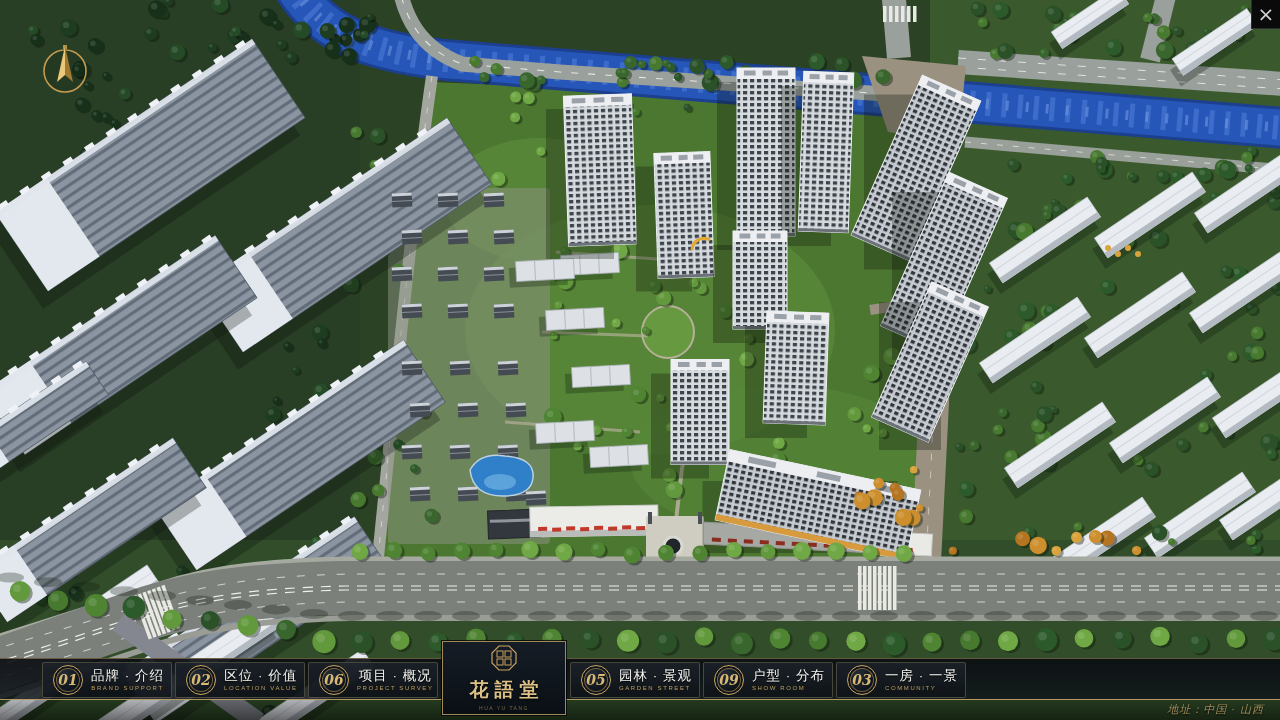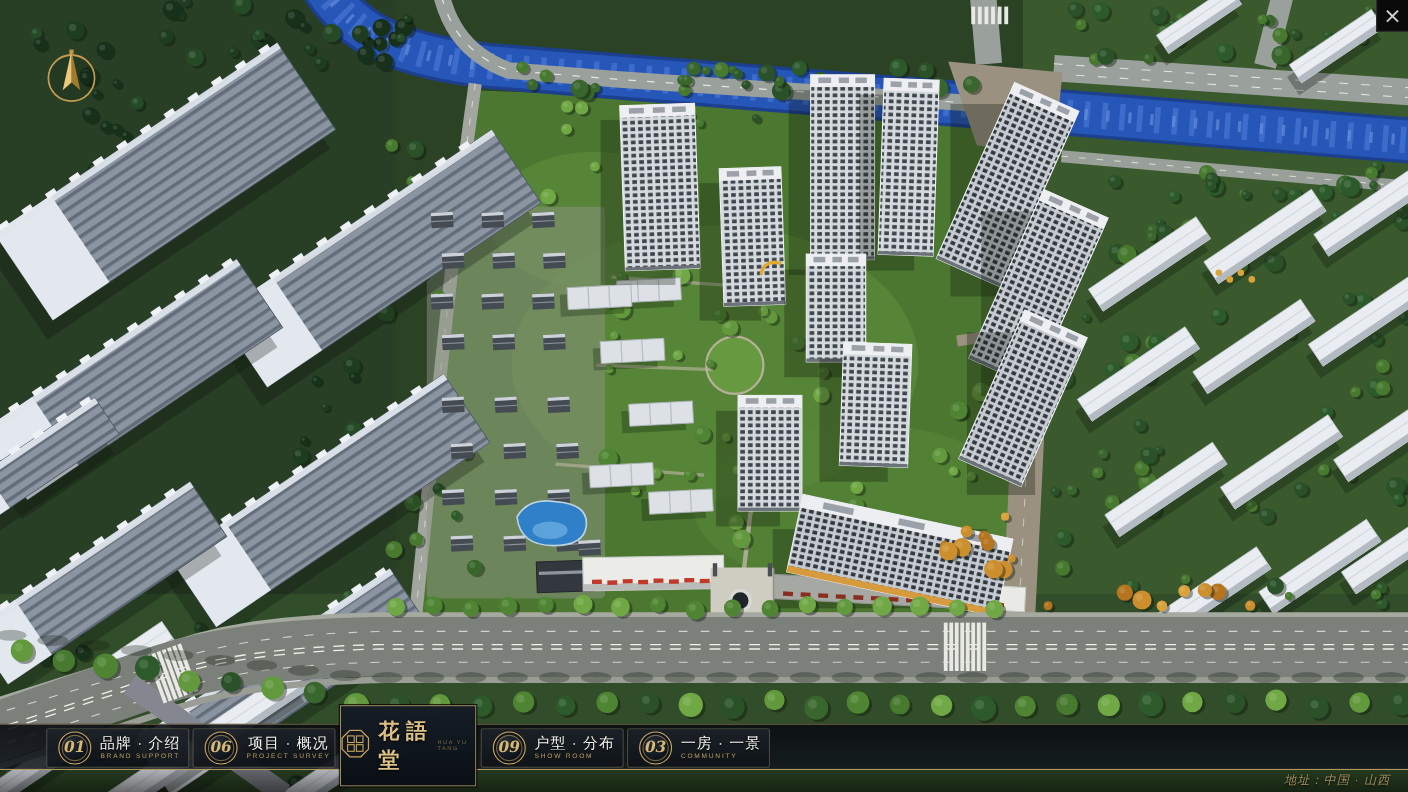--- a/index.html
+++ b/index.html
@@ -42,21 +42,21 @@
          display:flex;align-items:center;justify-content:center;}
   .nav-text{display:flex;flex-direction:column;line-height:1;min-width:0;}
   .nav-title{color:#f4f4f0;font-weight:400;font-size:13.5px;letter-spacing:1px;white-space:nowrap;
              text-shadow:0 1px 1px #000;}
   .nav-sub{margin-top:3px;color:#bd9f5e;font-size:6px;letter-spacing:1.6px;white-space:nowrap;}
 
   
   .logo-panel{position:relative;width:124px;height:74px;margin:-18px 4px 4px 4px;box-sizing:border-box;
               background:linear-gradient(180deg,#161d26,#0a0f15);
               border:1px solid rgba(198,166,106,.8);outline:1px solid rgba(0,0,0,.75);
-              display:flex;flex-direction:row;align-items:center;justify-content:center;
+              display:flex;flex-direction:column;align-items:center;justify-content:center;
               gap:2px;cursor:pointer;z-index:6;}
   .logo-title{color:#dcc086;font:700 19px "DejaVu Serif","Liberation Serif",serif;
               letter-spacing:6px;padding-left:6px;text-shadow:0 1px 2px #000;}
   .logo-tagline{color:rgba(203,173,108,.55);font-size:5px;letter-spacing:1.5px;}
 </style>
 </head>
 <body>
 
 <div class="stage">
 
@@ -1839,20 +1839,29 @@
       <div class="nav-item">
         <div class="medal">
             <span>01</span>
           </div>
         <div class="nav-text">
             <div class="nav-title">品牌 · 介绍</div>
         <div class="nav-sub">BRAND SUPPORT</div>
           </div>
       </div>
 
+      <div class="nav-item">
+        <div class="medal">
+            <span>02</span>
+          </div>
+        <div class="nav-text">
+            <div class="nav-title">区位 · 价值</div>
+        <div class="nav-sub">LOCATION VALUE</div>
+          </div>
+      </div>
 
       <div class="nav-item">
         <div class="medal">
             <span>06</span>
           </div>
         <div class="nav-text">
             <div class="nav-title">项目 · 概况</div>
         <div class="nav-sub">PROJECT SURVEY</div>
           </div>
       </div>
@@ -1868,20 +1877,29 @@
           <rect x="6" y="14" width="6" height="6" fill="none" stroke="#c9a35f" stroke-width="1"></rect>
           <rect x="14" y="14" width="6" height="6" fill="none" stroke="#c9a35f" stroke-width="1"></rect>
         </svg>
       </div>
       <div class="logo-title">花語堂</div>
       <div class="logo-tagline">HUA YU TANG</div>
     </div>
 
     <div class="nav-group">
 
+      <div class="nav-item">
+        <div class="medal">
+            <span>05</span>
+          </div>
+        <div class="nav-text">
+            <div class="nav-title">园林 · 景观</div>
+        <div class="nav-sub">GARDEN STREET</div>
+          </div>
+      </div>
 
 
       <div class="nav-item">
         <div class="medal">
             <span>09</span>
           </div>
         <div class="nav-text">
             <div class="nav-title">户型 · 分布</div>
         <div class="nav-sub">SHOW ROOM</div>
           </div>

